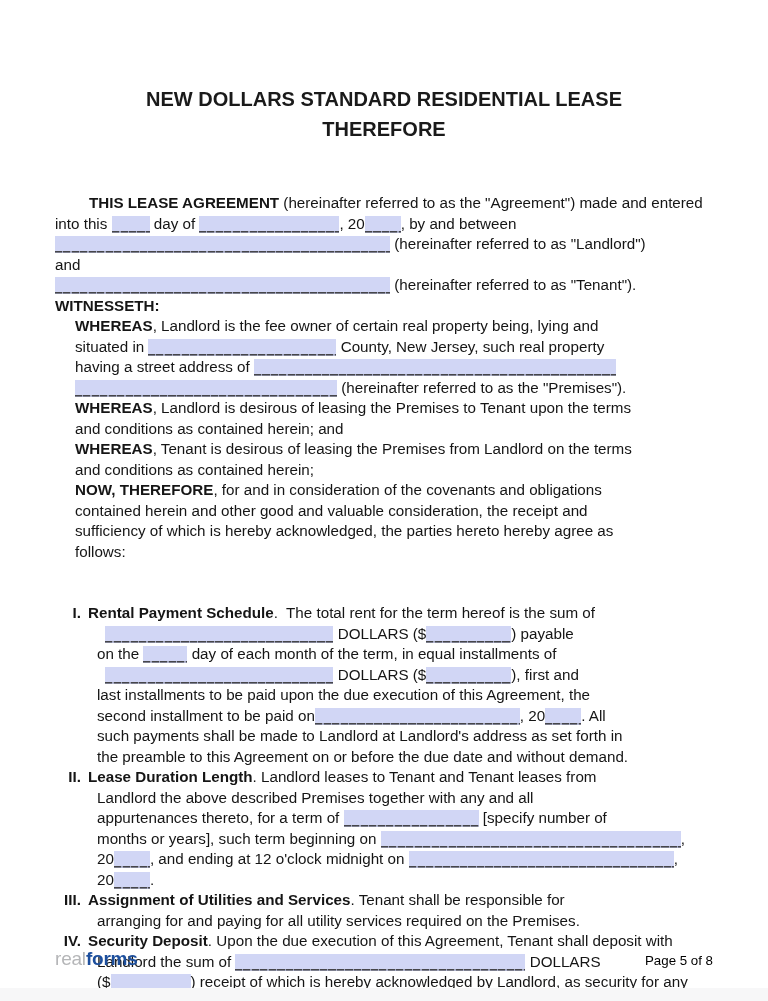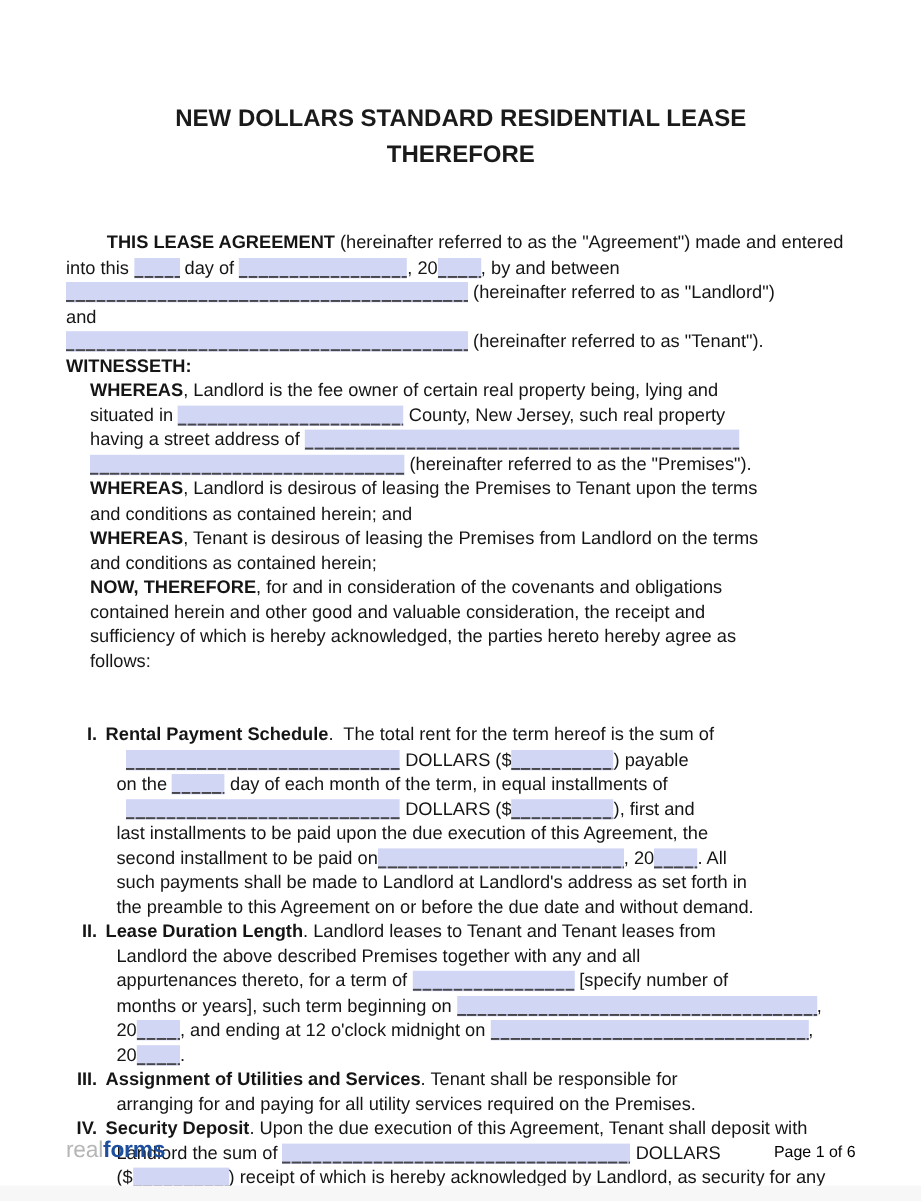--- a/index.html
+++ b/index.html
@@ -82,17 +82,17 @@
 
   <div class="doc-body">
     <div><div class="para first"><span class="bold">THIS LEASE AGREEMENT</span><span class="reg"> (hereinafter referred to as the "Agreement") made and entered</span><br><span class="reg">into this </span><span class="blank" style="width: 38px;"></span><span class="reg"> day of </span><span class="blank" style="width: 140px;"></span><span class="reg">, 20</span><span class="blank" style="width: 36px;"></span><span class="reg">, by and between</span><br><span class="blank" style="width: 335px;"></span><span class="reg"> (hereinafter referred to as "Landlord")</span><br><span class="reg">and</span><br><span class="blank" style="width: 335px;"></span><span class="reg"> (hereinafter referred to as "Tenant").</span></div><div class="para flush"><span class="bold">WITNESSETH:</span></div><div class="para hang"><span class="bold">WHEREAS</span><span class="reg">, Landlord is the fee owner of certain real property being, lying and</span><br><span class="reg">situated in </span><span class="blank" style="width: 188px;"></span><span class="reg"> County, New Jersey, such real property</span><br><span class="reg">having a street address of </span><span class="blank" style="width: 362px;"></span><br><span class="blank" style="width: 262px;"></span><span class="reg"> (hereinafter referred to as the "Premises").</span></div><div class="para hang"><span class="bold">WHEREAS</span><span class="reg">, Landlord is desirous of leasing the Premises to Tenant upon the terms</span><br><span class="reg">and conditions as contained herein; and</span></div><div class="para hang"><span class="bold">WHEREAS</span><span class="reg">, Tenant is desirous of leasing the Premises from Landlord on the terms</span><br><span class="reg">and conditions as contained herein;</span></div><div class="para hang"><span class="bold">NOW, THEREFORE</span><span class="reg">, for and in consideration of the covenants and obligations</span><br><span class="reg">contained herein and other good and valuable consideration, the receipt and</span><br><span class="reg">sufficiency of which is hereby acknowledged, the parties hereto hereby agree as</span><br><span class="reg">follows:</span></div></div>
     <div><div class="item"><span class="num">I.</span><div class="content"><span class="bold">Rental Payment Schedule</span><span class="reg">.  The total rent for the term hereof is the sum of</span><br><span class="reg">  </span><span class="blank" style="width: 228px;"></span><span class="reg"> DOLLARS ($</span><span class="blank" style="width: 85px;"></span><span class="reg">) payable</span><br><span class="reg">on the </span><span class="blank" style="width: 44px;"></span><span class="reg"> day of each month of the term, in equal installments of</span><br><span class="reg">  </span><span class="blank" style="width: 228px;"></span><span class="reg"> DOLLARS ($</span><span class="blank" style="width: 85px;"></span><span class="reg">), first and</span><br><span class="reg">last installments to be paid upon the due execution of this Agreement, the</span><br><span class="reg">second installment to be paid on</span><span class="blank" style="width: 205px;"></span><span class="reg">, 20</span><span class="blank" style="width: 36px;"></span><span class="reg">. All</span><br><span class="reg">such payments shall be made to Landlord at Landlord's address as set forth in</span><br><span class="reg">the preamble to this Agreement on or before the due date and without demand.</span></div></div><div class="item"><span class="num">II.</span><div class="content"><span class="bold">Lease Duration Length</span><span class="reg">. Landlord leases to Tenant and Tenant leases from</span><br><span class="reg">Landlord the above described Premises together with any and all</span><br><span class="reg">appurtenances thereto, for a term of </span><span class="blank" style="width: 135px;"></span><span class="reg"> [specify number of</span><br><span class="reg">months or years], such term beginning on </span><span class="blank" style="width: 300px;"></span><span class="reg">,</span><br><span class="reg">20</span><span class="blank" style="width: 36px;"></span><span class="reg">, and ending at 12 o'clock midnight on </span><span class="blank" style="width: 265px;"></span><span class="reg">,</span><br><span class="reg">20</span><span class="blank" style="width: 36px;"></span><span class="reg">.</span></div></div><div class="item"><span class="num">III.</span><div class="content"><span class="bold">Assignment of Utilities and Services</span><span class="reg">. Tenant shall be responsible for</span><br><span class="reg">arranging for and paying for all utility services required on the Premises.</span></div></div><div class="item"><span class="num">IV.</span><div class="content"><span class="bold">Security Deposit</span><span class="reg">. Upon the due execution of this Agreement, Tenant shall deposit with</span><br><span class="reg">Landlord the sum of </span><span class="blank" style="width: 290px;"></span><span class="reg"> DOLLARS</span><br><span class="reg">($</span><span class="blank" style="width: 80px;"></span><span class="reg">) receipt of which is hereby acknowledged by Landlord, as security for any</span><br><span class="reg">damage caused to the Premises during the term hereof.</span></div></div></div>
   </div>
 
   <div class="footer">
     <div class="brand">
       <span class="free">real</span><span class="forms">forms</span>
     </div>
-    <div class="page-label">Page 1 of 6</div>
+    <div class="page-label">Page 5 of 8</div>
   </div>
 
   <div class="bottom-band"></div>
 </div>
 
 </body></html>

